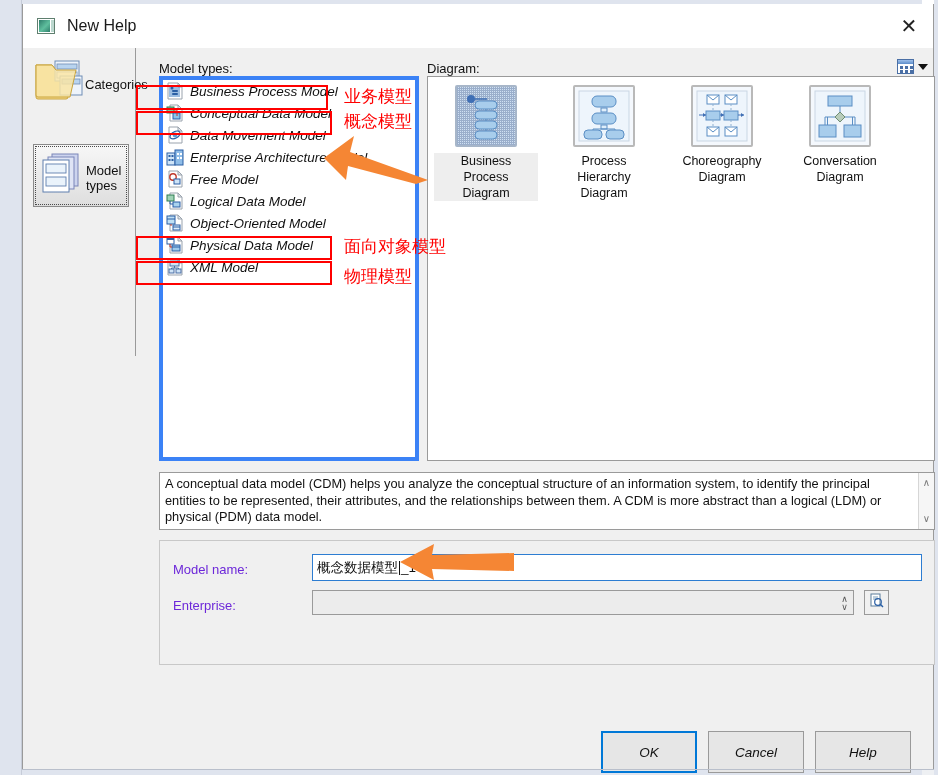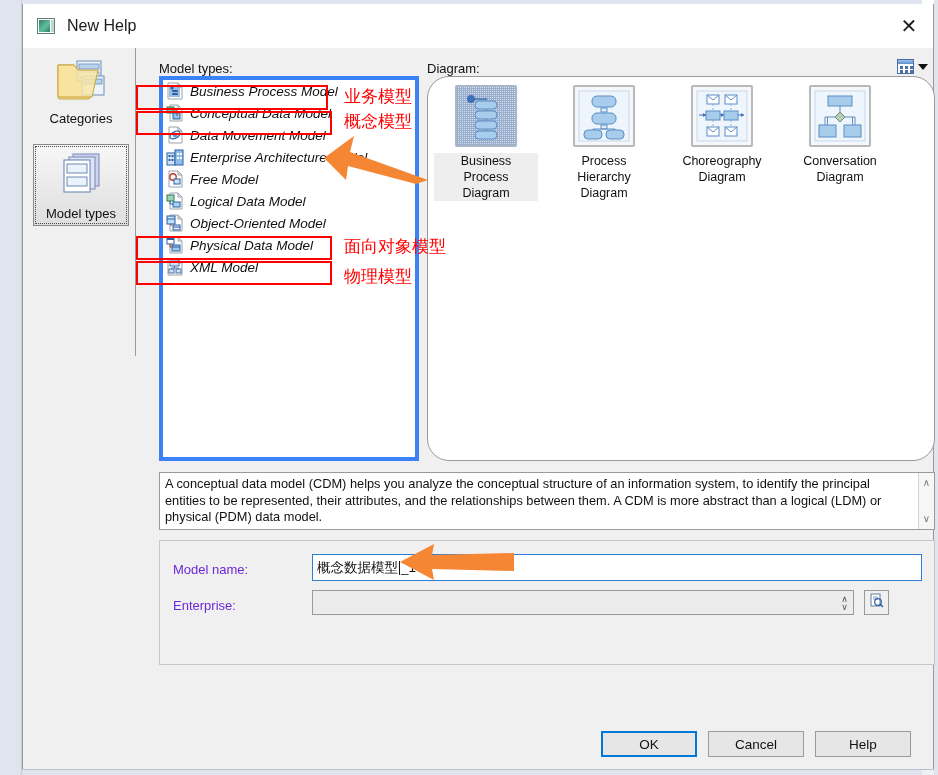--- a/index.html
+++ b/index.html
@@ -70,21 +70,21 @@
     background: #f0f0f0;
   }
 
   
   .tabstrip {
     position: absolute; left: 0; top: 0; width: 113px; height: 308px;
     border-right: 1px solid #9a9a9a;
   }
   .tab-item {
     position: absolute; left: 10px; width: 96px;
-    display: flex; flex-direction: column; align-items: center;
+    display: flex; flex-direction: row; align-items: center;
     padding: 5px 0 4px 0;
   }
   .tab-item.selected {
     background: linear-gradient(#f7f7f7,#dedede);
     border: 1px solid #8a8a8a;
     outline: 1px dotted #4a4a4a; outline-offset: -3px;
   }
   .tab-label { font-size: 13px; color: #111; margin-top: 4px; }
 
   
@@ -176,23 +176,23 @@
     display: flex; flex-direction: column; justify-content: center; align-items: center;
     color: #555; font-size: 9px; line-height: 8px;
   }
   .extbtn {
     position: absolute; background: #f0f0f0; border: 1px solid #9a9a9a;
     display: flex; align-items: center; justify-content: center;
   }
 
   
   .btn {
-    position: absolute; height: 26px; background: #e6e6e6;
+    position: absolute; height: 42px; background: #e6e6e6;
     border: 1px solid #9a9a9a; font-size: 13.5px; color: #111;
-    display: flex; align-items: center; justify-content: center;
+    display: flex; align-items: center; justify-content: center; font-style: italic;
   }
   .btn.default { border: 2px solid #0078d7; }
 
   .bottom-sep {
     position: absolute; left: 22px; top: 769px; width: 912px; height: 1px;
     background: #b9bfcb;
   }
   .right-scroll {
     position: absolute; left: 922px; top: 0; width: 12px; height: 775px;
     background: #eef0f3;
@@ -403,21 +403,21 @@
               <rect x="4" y="3" width="9" height="5" fill="#cfe4f7" stroke="#4a6fa5"></rect>
               <rect x="3" y="11" width="5" height="4" fill="#cfe4f7" stroke="#4a6fa5"></rect>
               <rect x="10" y="11" width="5" height="4" fill="#cfe4f7" stroke="#4a6fa5"></rect>
               <path d="M8.5 8 v2 M5.5 10 h7 M5.5 10 v1 M12.5 10 v1" stroke="#4a6fa5" fill="none"></path>
             </svg>
           </span>
           <span class="txt">XML Model</span>
         </div>
       </div>
 
-      <div class="diagpanel" style="left:404px; top:28px; width:508px; height:385px;border-radius:22px;">
+      <div class="diagpanel" style="left:404px; top:28px; width:508px; height:385px;">
 
         <div class="diag-item sel" style="left:6px; top:8px;">
           <div class="diag-thumb">
             <svg width="58" height="58" viewBox="0 0 58 58" style="position:absolute;left:0;top:0;">
               <circle cx="14" cy="12" r="4" fill="#3f6fb5"></circle>
               <line x1="18" y1="12" x2="30" y2="12" stroke="#3f6fb5" stroke-width="1.5"></line>
               <rect x="18" y="14" width="22" height="8" rx="4" fill="#a8cdec" stroke="#5a8ec4"></rect>
               <rect x="18" y="24" width="22" height="8" rx="4" fill="#a8cdec" stroke="#5a8ec4"></rect>
               <rect x="18" y="34" width="22" height="8" rx="4" fill="#a8cdec" stroke="#5a8ec4"></rect>
               <rect x="18" y="44" width="22" height="8" rx="4" fill="#a8cdec" stroke="#5a8ec4"></rect>

